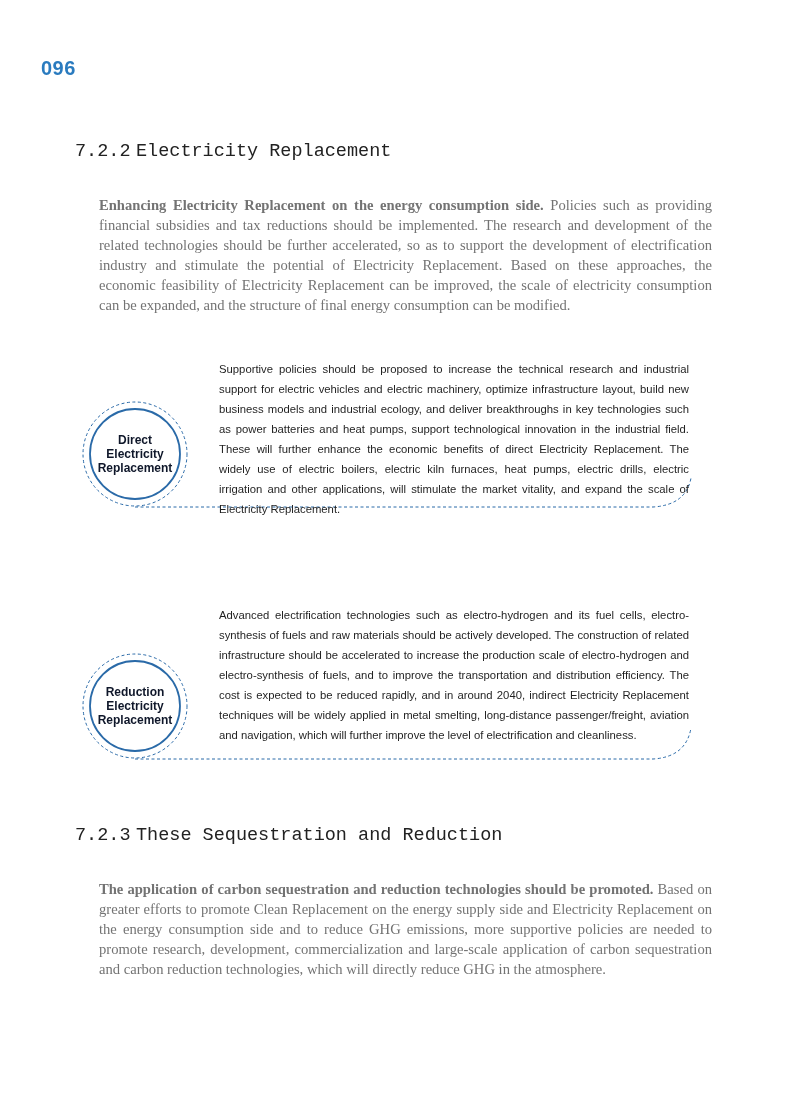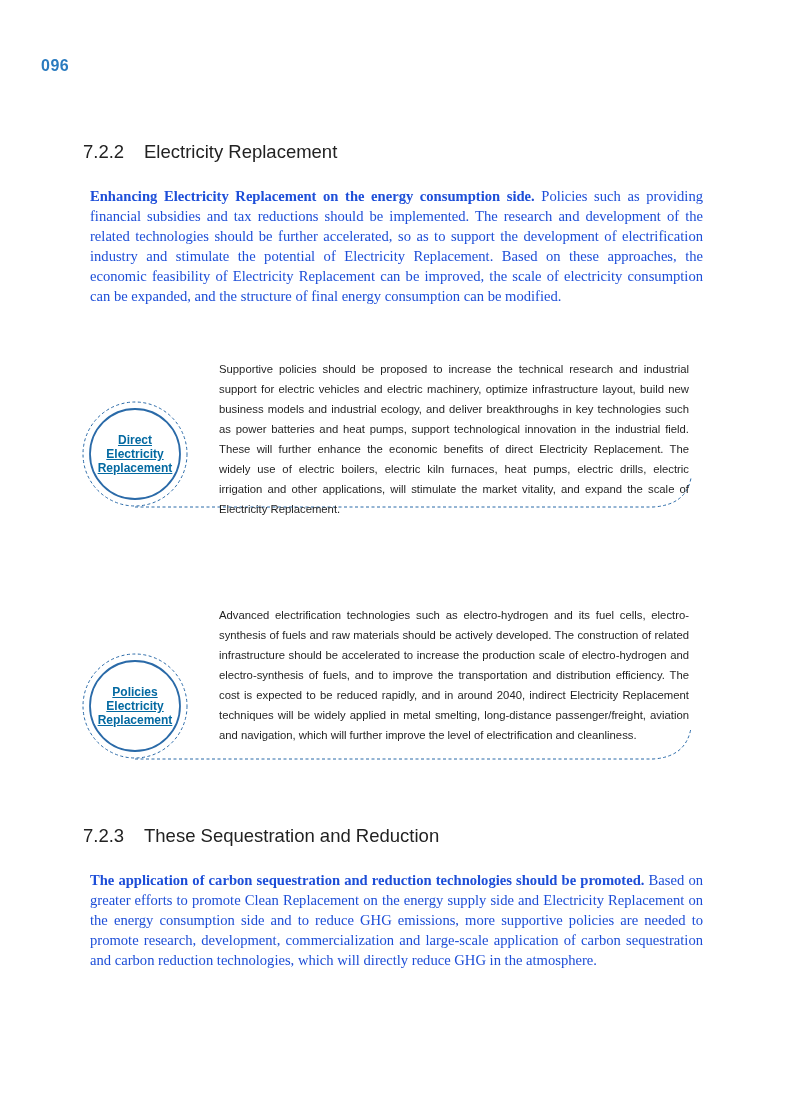--- a/index.html
+++ b/index.html
@@ -1,45 +1,45 @@
 <!DOCTYPE html>
 <html><head>
   <meta charset="utf-8">
   <style>
     html, body { margin: 0; padding: 0; background: #ffffff; }
     body { width: 794px; height: 1100px; position: relative; overflow: hidden; }
     .page-number {
       position: absolute; left: 41px; top: 57px;
       font-family: "Liberation Sans", sans-serif; font-weight: bold;
-      font-size: 16px; color: #2a7bbf; letter-spacing: 0.5px;
+      font-size: 20px; color: #2a7bbf; letter-spacing: 0.5px;
     }
     .section-heading {
-      position: absolute; left: 83px;
-      font-family: Liberation Sans, sans-serif; font-size: 18.5px; color: #222;
+      position: absolute; left: 75px;
+      font-family: Liberation Mono, monospace; font-size: 18.5px; color: #222;
     }
     .section-heading .num { display: inline-block; width: 61px; }
     .body-para {
       position: absolute; left: 83px; width: 613px;
       font-family: "Liberation Serif", serif; font-size: 14.6px; line-height: 20.1px;
-      color: #1d4ed8; text-align: justify; margin: 7px;
+      color: #737373; text-align: justify; margin: 16px;
     }
     .body-para b { font-weight: bold; }
     .box {
       position: absolute; left: 83px; width: 615px;
     }
     .box-text {
       position: absolute; left: 120px; width: 470px;
       font-family: "Liberation Sans", sans-serif; font-size: 11.3px; line-height: 20px;
       color: #1f1f1f; text-align: justify; margin: 16px;
     }
     .box svg.frame { position: absolute; left: 0; top: 0; overflow: visible; }
     .circle-label {
       position: absolute; width: 86px; text-align: center;
       font-family: "Liberation Sans", sans-serif; font-weight: bold;
-      font-size: 12px; line-height: 14px; color: #0369a1; text-decoration: underline;
+      font-size: 12px; line-height: 14px; color: #0f172a;
     }
   </style>
 </head>
 <body>
 
 <div class="page-number">096</div>
 
 <div class="section-heading" style="top:141px;">
   <span class="num">7.2.2</span><span>Electricity Replacement</span>
 </div>
@@ -59,21 +59,21 @@
   <p class="box-text" style="top:3px;">Supportive policies should be proposed to increase the technical research and industrial support for electric vehicles and electric machinery, optimize infrastructure layout, build new business models and industrial ecology, and deliver breakthroughs in key technologies such as power batteries and heat pumps, support technological innovation in the industrial field. These will further enhance the economic benefits of direct Electricity Replacement. The widely use of electric boilers, electric kiln furnaces, heat pumps, electric drills, electric irrigation and other applications, will stimulate the market vitality, and expand the scale of Electricity Replacement.</p>
 </div>
 
 <div class="box" style="top:588px; height:175px;">
   <svg class="frame" width="615" height="175">
     <circle cx="52" cy="118" r="52" fill="none" stroke="#2a6aa8" stroke-width="1" stroke-dasharray="3,2.5"></circle>
     <circle cx="52" cy="118" r="45" fill="none" stroke="#2a6aa8" stroke-width="1.8"></circle>
     <path d="M52,171 L570,171 Q603,169 608,140" fill="none" stroke="#2a6aa8" stroke-width="1" stroke-dasharray="3,2.5"></path>
   </svg>
   <div class="circle-label" style="left:9px; top:97px;">
-    <div>Policies</div>
+    <div>Reduction</div>
     <div>Electricity</div>
     <div>Replacement</div>
   </div>
   <p class="box-text" style="top:1px;">Advanced electrification technologies such as electro-hydrogen and its fuel cells, electro-synthesis of fuels and raw materials should be actively developed. The construction of related infrastructure should be accelerated to increase the production scale of electro-hydrogen and electro-synthesis of fuels, and to improve the transportation and distribution efficiency. The cost is expected to be reduced rapidly, and in around 2040, indirect Electricity Replacement techniques will be widely applied in metal smelting, long-distance passenger/freight, aviation and navigation, which will further improve the level of electrification and cleanliness.</p>
 </div>
 
 <div class="section-heading" style="top:825px;">
   <span class="num">7.2.3</span><span>These Sequestration and Reduction</span>
 </div>
 <p class="body-para" style="top:863px;"><b>The application of carbon sequestration and reduction technologies should be promoted.</b><span> Based on greater efforts to promote Clean Replacement on the energy supply side and Electricity Replacement on the energy consumption side and to reduce GHG emissions, more supportive policies are needed to promote research, development, commercialization and large-scale application of carbon sequestration and carbon reduction technologies, which will directly reduce GHG in the atmosphere.</span></p>

